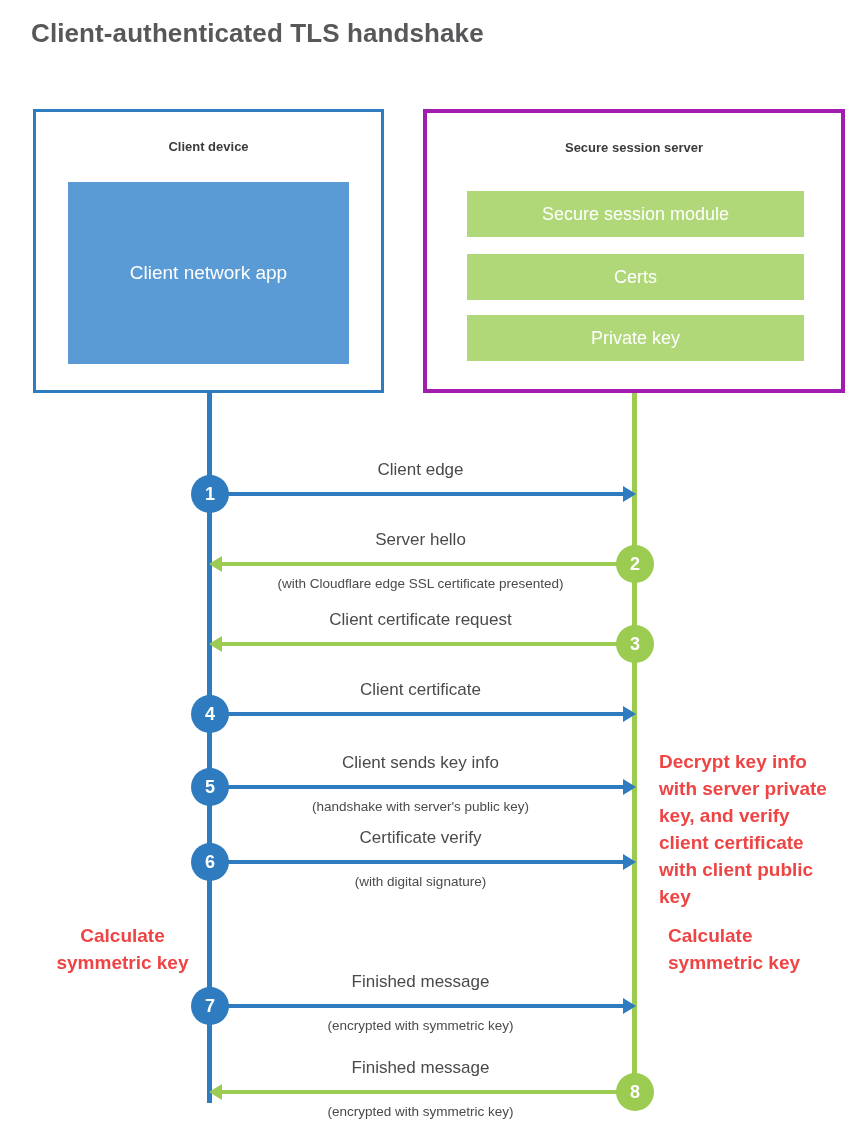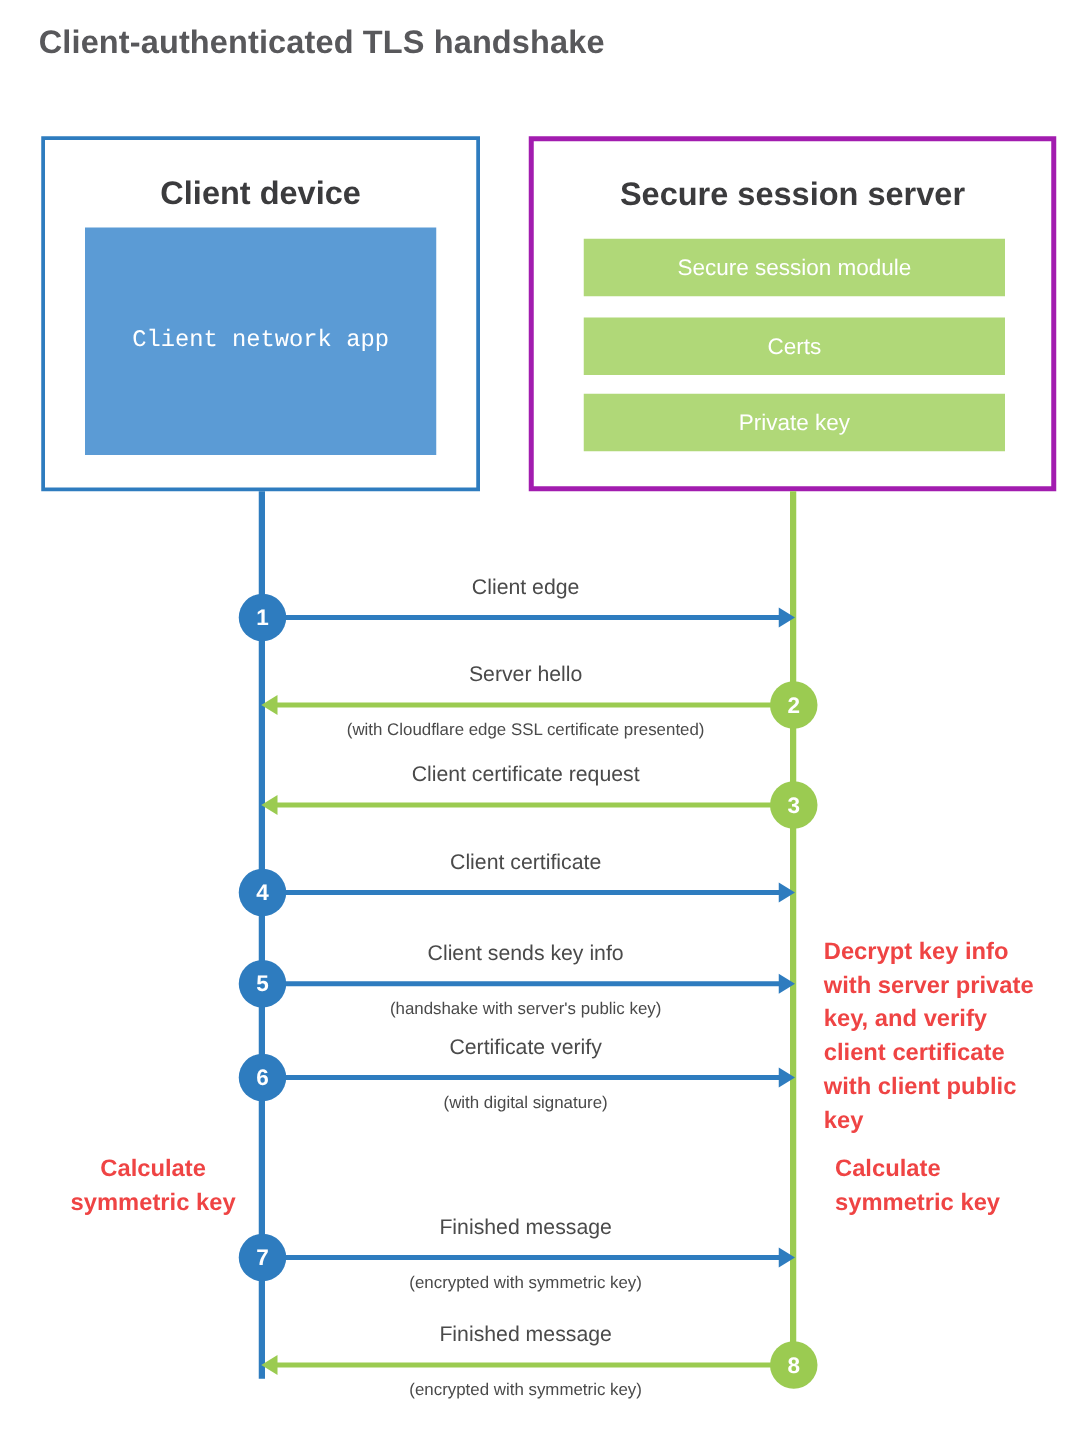--- a/index.html
+++ b/index.html
@@ -54,41 +54,40 @@
     width: 422px;
     height: 284px;
     border: 4px solid #a21caf;
   }
   .actor-title {
     position: absolute;
     left: 0;
     right: 0;
     top: 27px;
     text-align: center;
-    font-size: 26px;
+    font-size: 13px;
     font-weight: bold;
     color: #3b3b3d;
   }
 
   .client-app-block {
     position: absolute;
     left: 32px;
     top: 70px;
     width: 281px;
     height: 182px;
     background: #5b9bd5;
     color: #ffffff;
     font-size: 19px;
     display: flex;
     align-items: center;
     justify-content: center;
     text-align: center;
     line-height: 1.32;
     box-sizing: border-box;
-    font-family: Liberation Mono, monospace;
   }
 
   .server-module {
     position: absolute;
     left: 40px;
     width: 337px;
     height: 46px;
     background: #b0d878;
     color: #ffffff;
     font-size: 18px;

